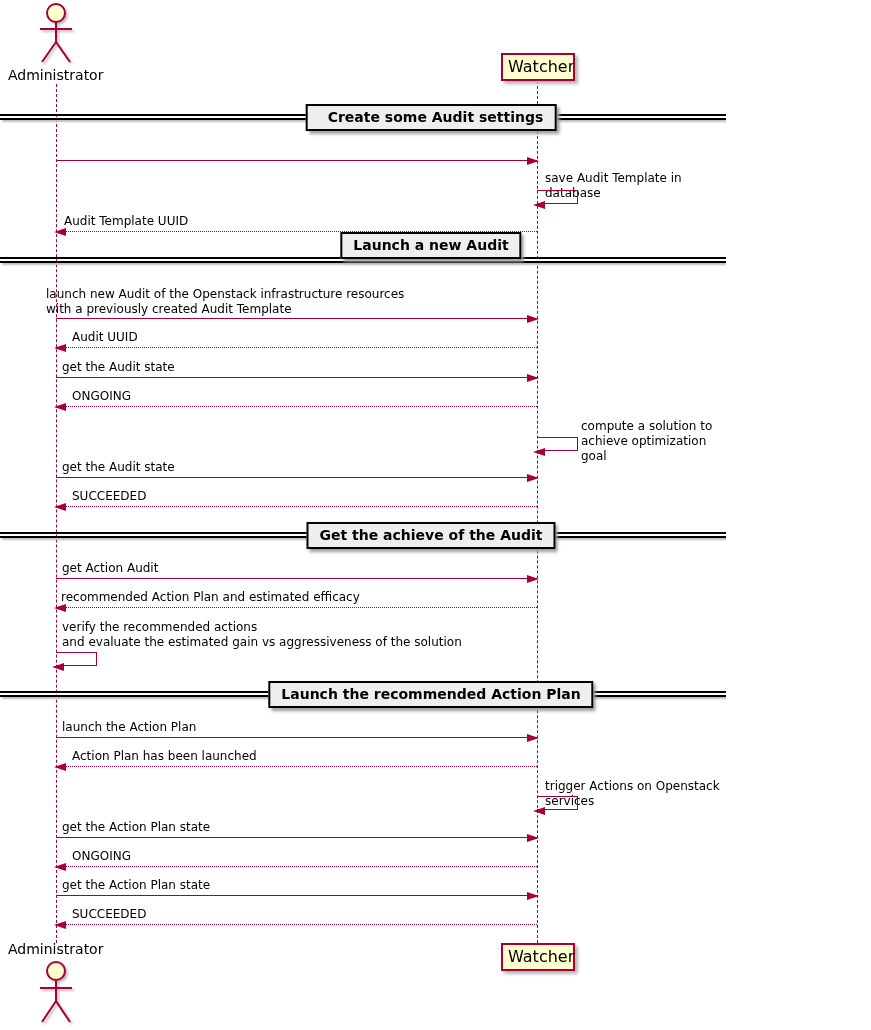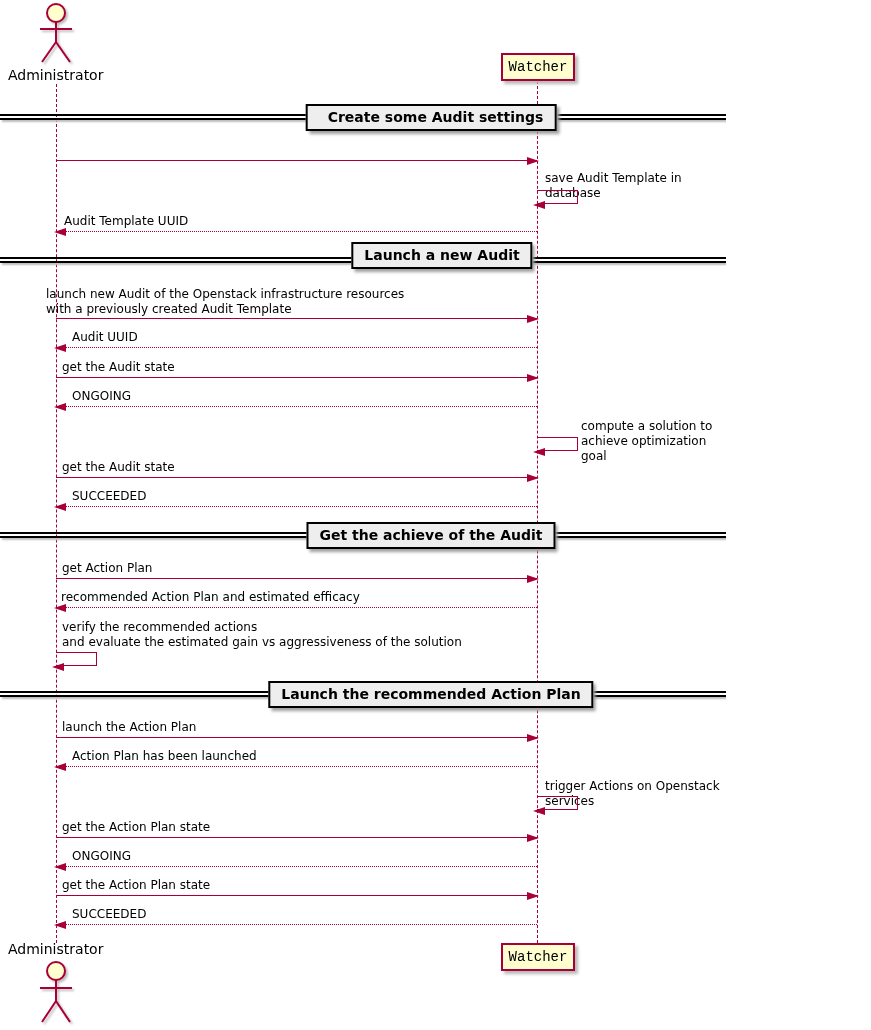--- a/index.html
+++ b/index.html
@@ -13,22 +13,22 @@
     position:relative;width:726px;height:1030px;background:#fff;overflow:hidden;
     font-family:"DejaVu Sans","Liberation Sans",sans-serif;color:var(--text);
   }
   
   .lifeline{position:absolute;width:0;border-left:1px dashed var(--accent);}
   
   .pbox{
     position:absolute;box-sizing:border-box;
     background:var(--participant_fill);border:2px solid var(--accent);
     box-shadow:3px 3px 3px #b9b9b9;
-    font-size:14px;text-align:center;line-height:24px;height:28px;
-    padding:0 5px;white-space:nowrap;font-family:Liberation Mono, monospace;
+    font-size:16px;text-align:center;line-height:24px;height:28px;
+    padding:0 5px;white-space:nowrap;
   }
   
   .actor-label{position:absolute;font-size:14px;white-space:nowrap;}
   .actor-svg{position:absolute;filter:drop-shadow(2.5px 2.5px 1px #bdbdbd);}
   .actor-svg circle{fill:var(--participant_fill);stroke:var(--accent);stroke-width:2;}
   .actor-svg line{stroke:var(--accent);stroke-width:2;}
   
   .divider-line{
     position:absolute;left:0;width:871px;height:2px;
     border-top:2px solid #000;border-bottom:2px solid #000;
@@ -91,21 +91,21 @@
 
   <div class="arr solid" style="top:160px;"></div>
 
   <div class="mlabel" style="left:545px;top:171px;">save Audit Template in database</div>
   <div class="selfloop" style="left:537px;top:190px;"></div>
 
   <div class="mlabel" style="left:64px;top:214px;">Audit Template UUID</div>
   <div class="arr dotted" style="top:231px;"></div>
 
   <div class="divider-line" style="top:257px;"></div>
-  <div class="divider-box" style="top:242px;margin-left:11px;">Launch a new Audit</div>
+  <div class="divider-box" style="top:232px;">Launch a new Audit</div>
 
   <div class="mlabel" style="left:46px;top:287px;">launch new Audit of the Openstack infrastructure resources
 with a previously created Audit Template</div>
   <div class="arr solid" style="top:318px;"></div>
 
   <div class="mlabel" style="left:72px;top:330px;">Audit UUID</div>
   <div class="arr dotted" style="top:347px;"></div>
 
   <div class="mlabel" style="left:62px;top:360px;">get the Audit state</div>
   <div class="arr solid" style="top:377px;"></div>
@@ -118,21 +118,21 @@
 
   <div class="mlabel" style="left:62px;top:460px;">get the Audit state</div>
   <div class="arr solid" style="top:477px;"></div>
 
   <div class="mlabel" style="left:72px;top:489px;">SUCCEEDED</div>
   <div class="arr dotted" style="top:506px;"></div>
 
   <div class="divider-line" style="top:532px;"></div>
   <div class="divider-box" style="top:522px;">Get the achieve of the Audit</div>
 
-  <div class="mlabel" style="left:62px;top:561px;">get Action Plan</div>
+  <div class="mlabel" style="left:62px;top:561px;">get Action Audit</div>
   <div class="arr solid" style="top:578px;"></div>
 
   <div class="mlabel" style="left:61px;top:590px;">recommended Action Plan and estimated efficacy</div>
   <div class="arr dotted" style="top:607px;"></div>
 
   <div class="mlabel" style="left:62px;top:620px;">verify the recommended actions
 and evaluate the estimated gain vs aggressiveness of the solution</div>
   <div class="selfloop" style="left:56px;top:652px;"></div>
 
   <div class="divider-line" style="top:691px;"></div>

